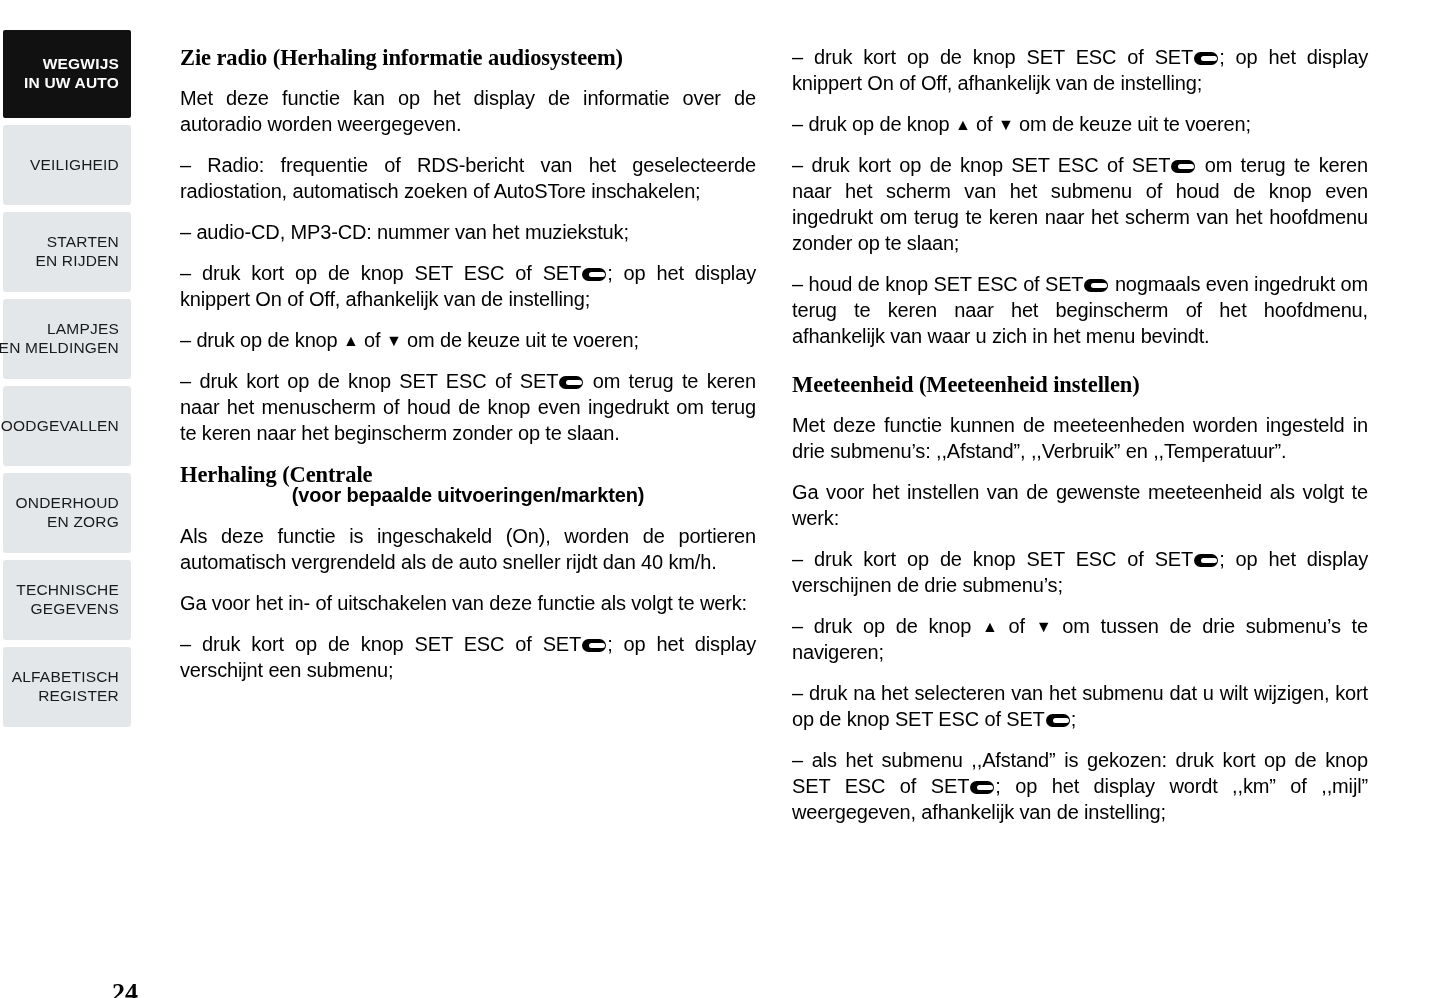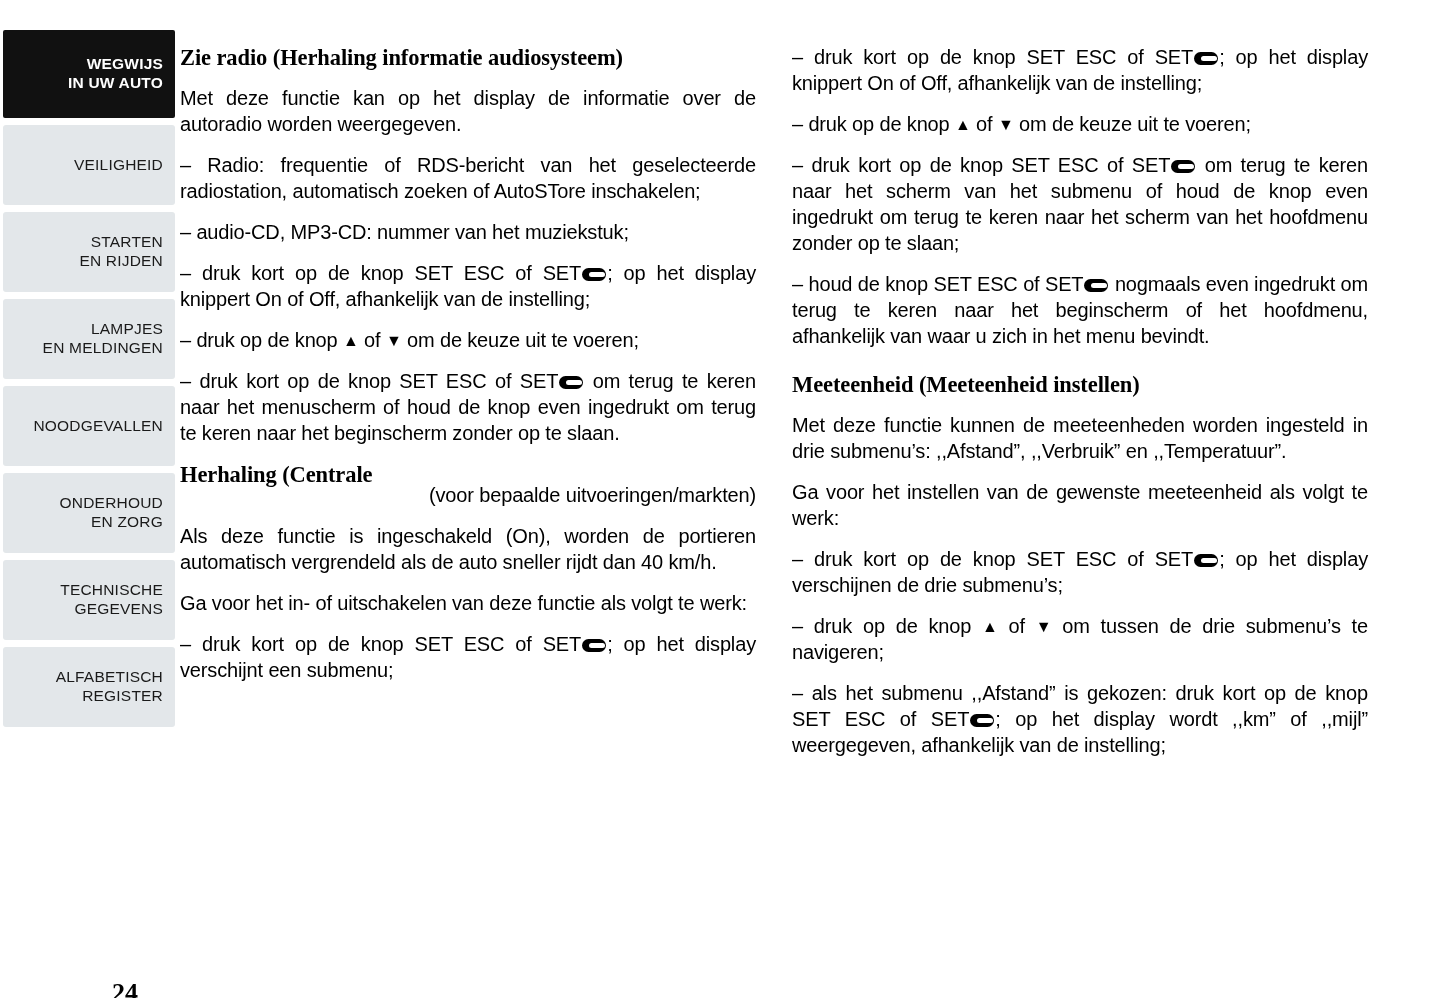--- a/index.html
+++ b/index.html
@@ -26,21 +26,21 @@
     padding: 30px 0 0 0;
     position: relative;
   }
   .tabs {
     display: flex;
     flex-direction: column;
     gap: 7px;
     padding-left: 3px;
   }
   .tab {
-    width: 172px;
+    width: 128px;
     min-height: 80px;
     display: flex;
     align-items: center;
     justify-content: flex-end;
     text-align: right;
     padding: 6px 12px 6px 8px;
     background: #e3e7ea;
     border-radius: 3px;
     font-size: 15.5px;
     line-height: 1.22;
@@ -86,21 +86,21 @@
   }
   h2.section.tight { margin-bottom: 6px; }
   p {
     margin: 0 0 15px 0;
     font-size: 20px;
     line-height: 1.3;
     text-align: justify;
     text-justify: inter-word;
     letter-spacing: -0.15px;
   }
-  p.nojust { text-align: right; }
+  p.nojust { text-align: center; font-weight: bold; }
   .sub { margin-top: -13px; margin-bottom: 15px; }
   .gap-top { margin-top: 28px; }
 
   
   .glyph-set {
     display: inline-block;
     position: relative;
     width: 24px;
     height: 13px;
     vertical-align: -1px;
@@ -265,20 +265,23 @@
       </p>
 
       <p>
         <span>– druk op de knop</span>
         <span class="arr">▲</span>
         <span>of</span>
         <span class="arr">▼</span>
         <span>om tussen de drie submenu’s te navigeren;</span>
       </p>
 
+      <p>
+        <span>– druk na het selecteren van het submenu dat u wilt wijzigen, kort op de knop SET ESC of SET</span><span class="glyph-set"></span><span>;</span>
+      </p>
 
       <p>
         <span>– als het submenu ,,Afstand” is gekozen: druk kort op de knop SET ESC of SET</span><span class="glyph-set"></span><span>; op het display wordt ,,km” of ,,mijl” weergegeven, afhankelijk van de instelling;</span>
       </p>
 
     </section>
 
   </main>
 </div>
 

